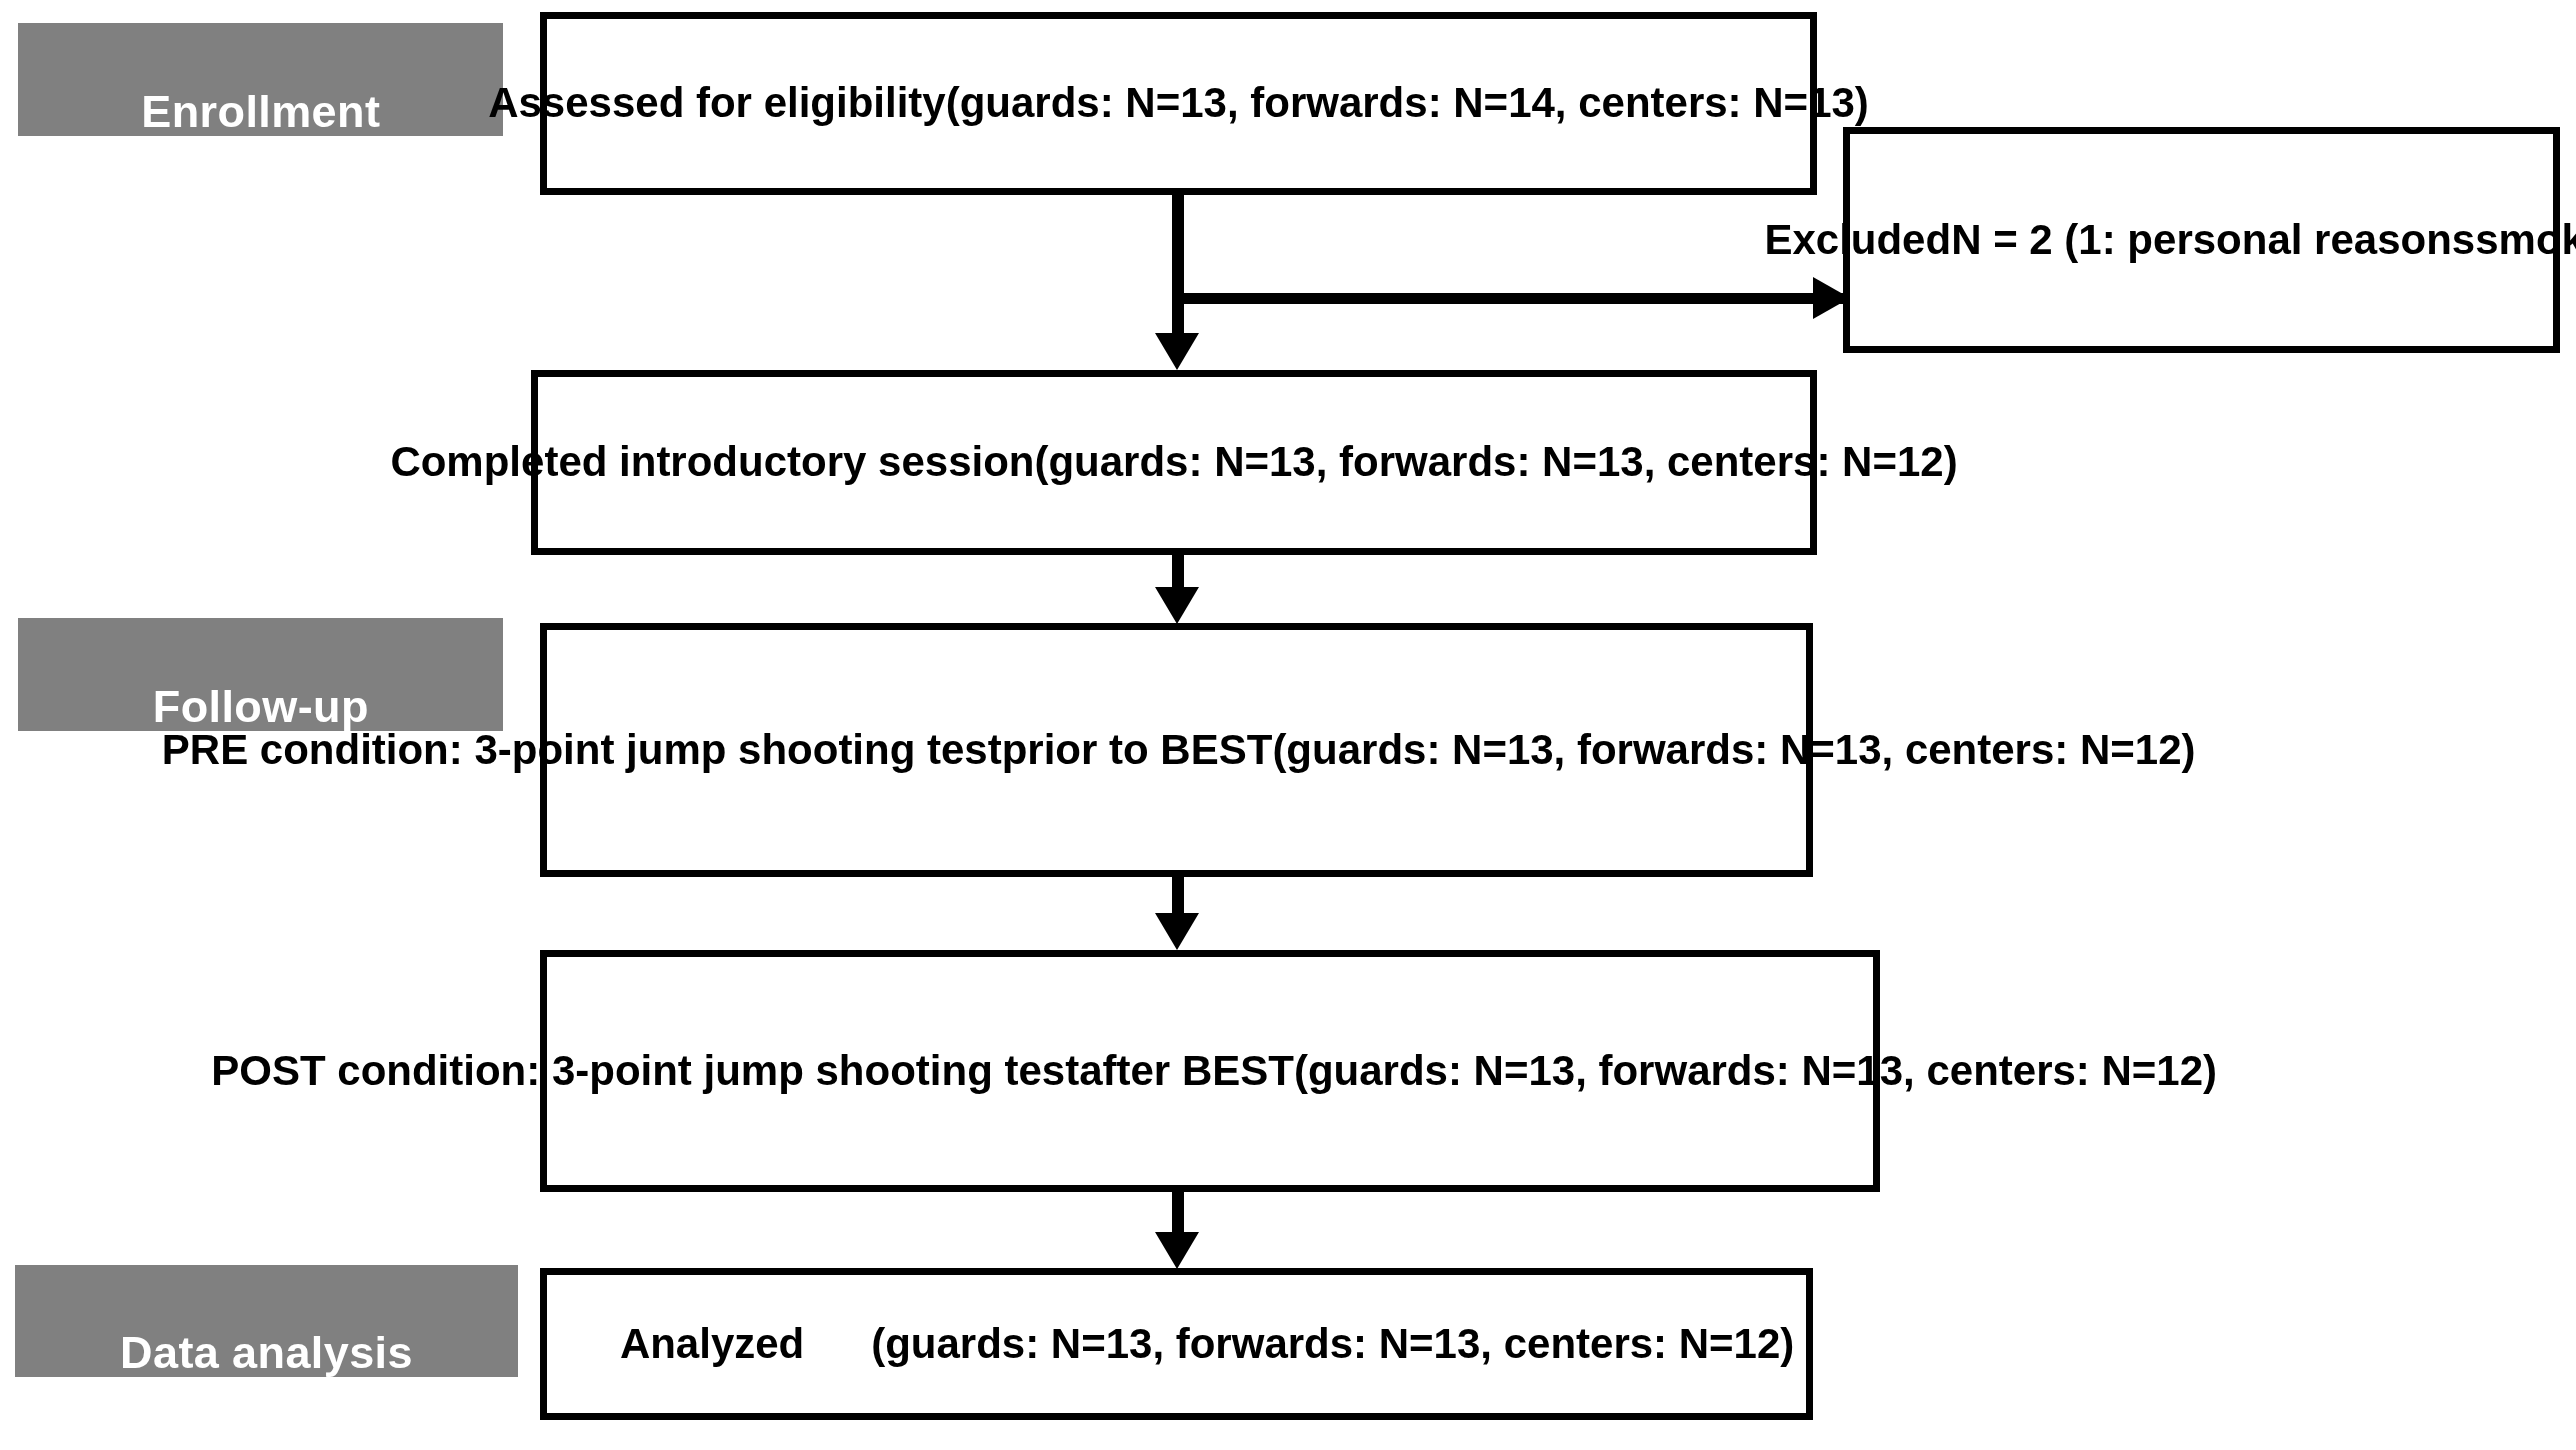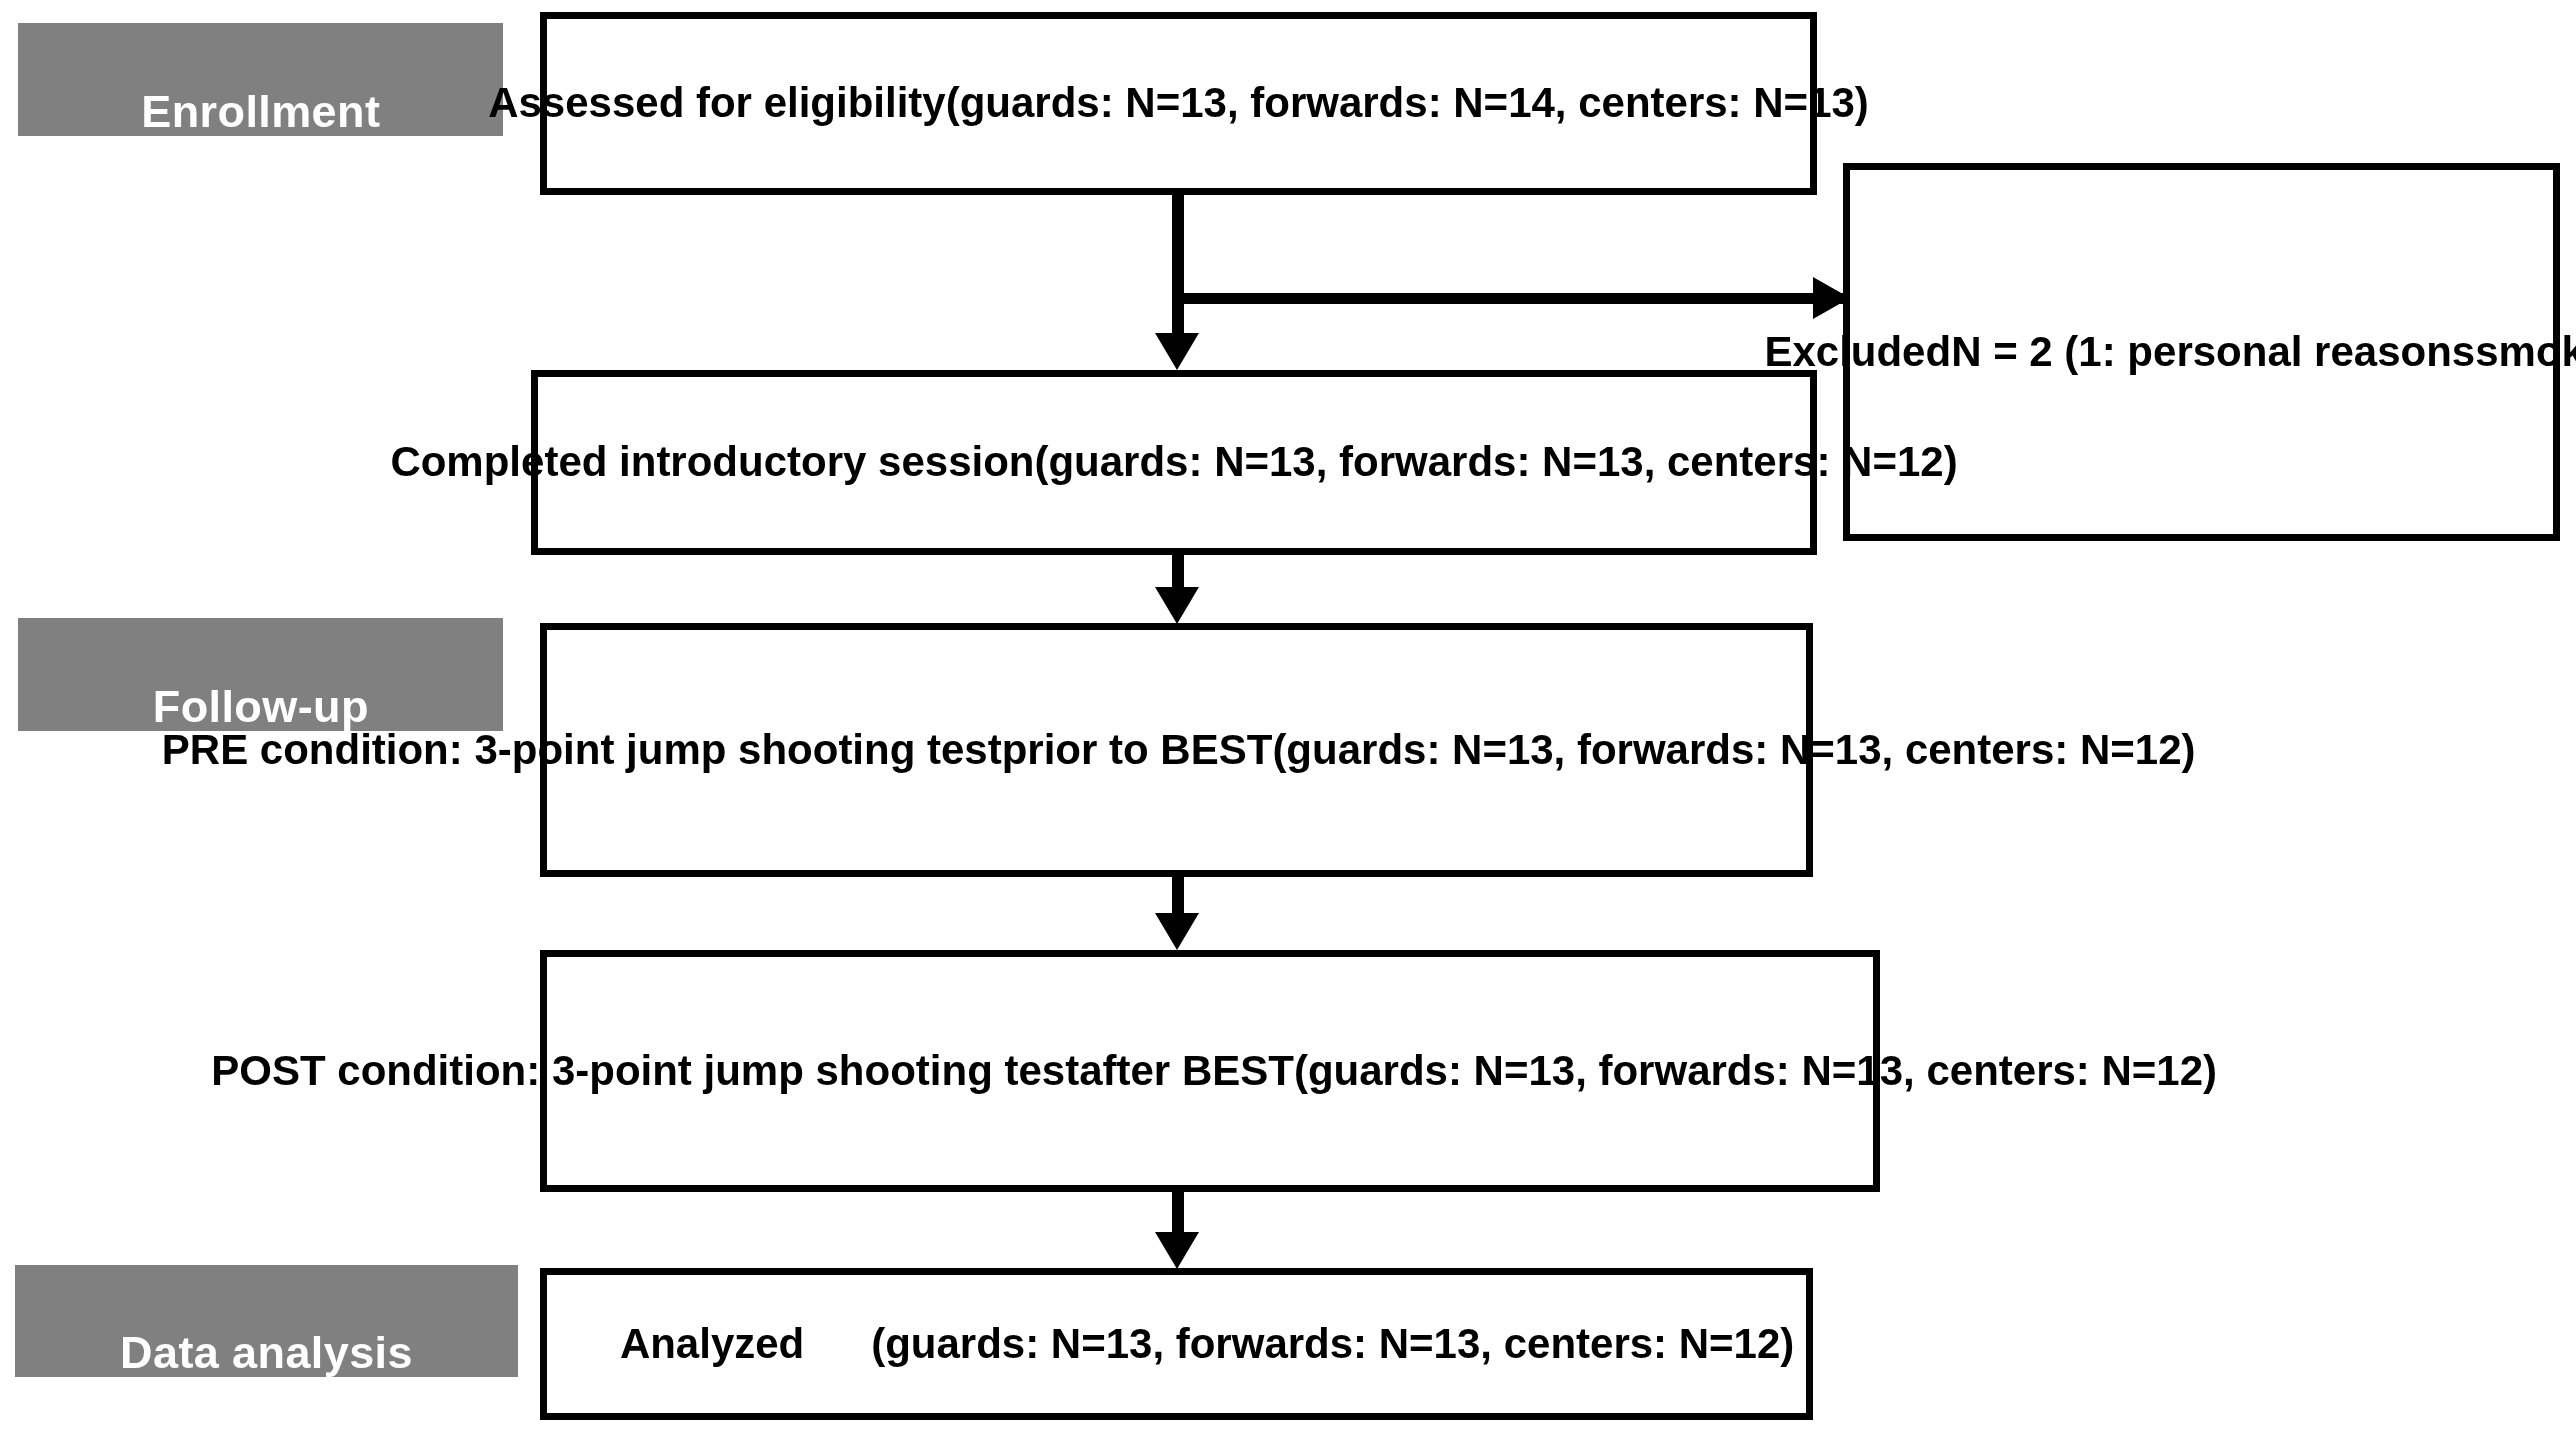--- a/index.html
+++ b/index.html
@@ -98,21 +98,21 @@
 
   <div class="stage-label" style="left:15px; top:1265px; width:503px; height:112px;">
     <span>Data analysis</span>
   </div>
 
   <div class="flow-box" style="left:540px; top:11.7px; width:1277px; height:183px;">
     <span class="line">Assessed for eligibility</span>
     <span class="line">(guards: N=13, forwards: N=14, centers: N=13)</span>
   </div>
 
-  <div class="flow-box" style="left:1843px; top:127px; width:717px; height:378px; line-height:1.32;margin-top:36px;">
+  <div class="flow-box" style="left:1843px; top:127px; width:717px; height:226px; line-height:1.32;">
     <span class="line">Excluded</span>
     <span class="line">N = 2 (1: personal reasons</span>
     <span class="line">smoker)</span>
   </div>
 
   <div class="flow-box" style="left:531px; top:370px; width:1286px; height:185px;">
     <span class="line">Completed introductory session</span>
     <span class="line">(guards: N=13, forwards: N=13, centers: N=12)</span>
   </div>
 

